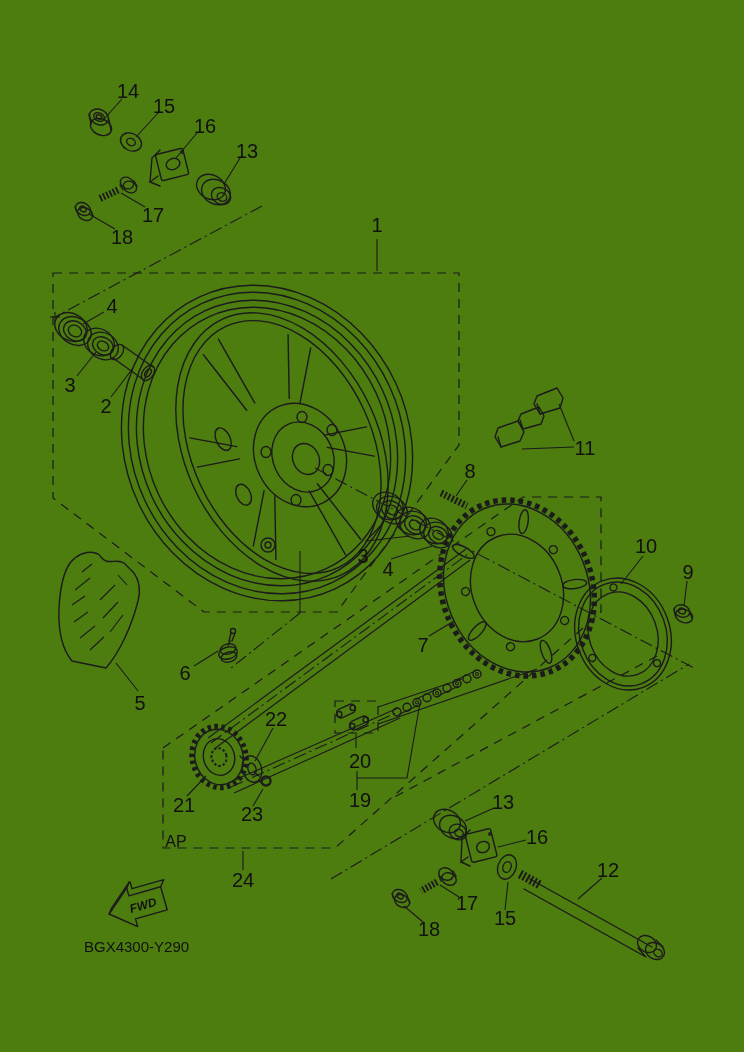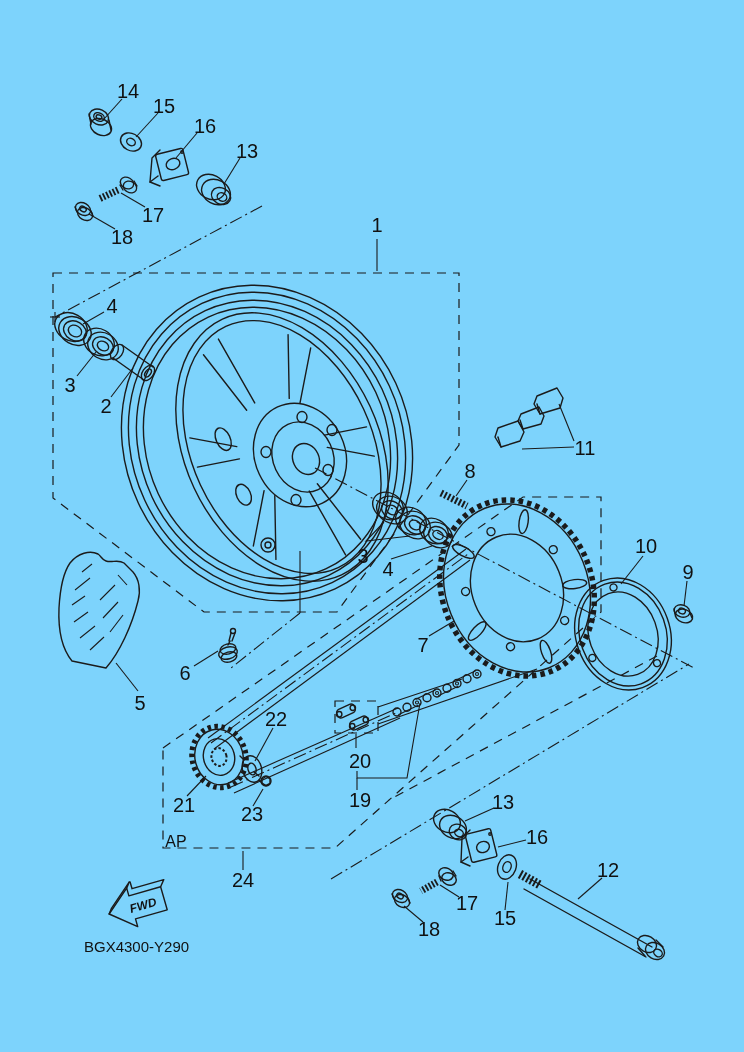--- a/index.html
+++ b/index.html
@@ -1,16 +1,16 @@
 <!DOCTYPE html>
 <html><head>
 <meta charset="utf-8">
 <style>
   html,body{margin:0;padding:0;background:#e9e9e9;}
-  .stage{position:relative;width:744px;height:1052px;background:#7dd3fc;overflow:hidden;
+  .stage{position:relative;width:744px;height:1052px;background:#4d7c0f;overflow:hidden;
          font-family:"Liberation Sans",sans-serif;}
   svg{position:absolute;left:0;top:0;}
   svg *{vector-effect:none;}
   .s   {stroke:#1b1b1b;stroke-width:1.4;fill:none;stroke-linecap:round;stroke-linejoin:round;}
   .s2  {stroke:#1b1b1b;stroke-width:1.1;fill:none;}
   .ld  {stroke:#1b1b1b;stroke-width:1.1;fill:none;}
   .dd  {stroke:#1b1b1b;stroke-width:1.1;fill:none;stroke-dasharray:13 4 2 4;}
   .db  {stroke:#1b1b1b;stroke-width:1.2;fill:none;stroke-dasharray:9 7;}
   .teeth{stroke:#1b1b1b;fill:none;}
   .callout{font-size:20px;fill:#111;text-anchor:middle;}

